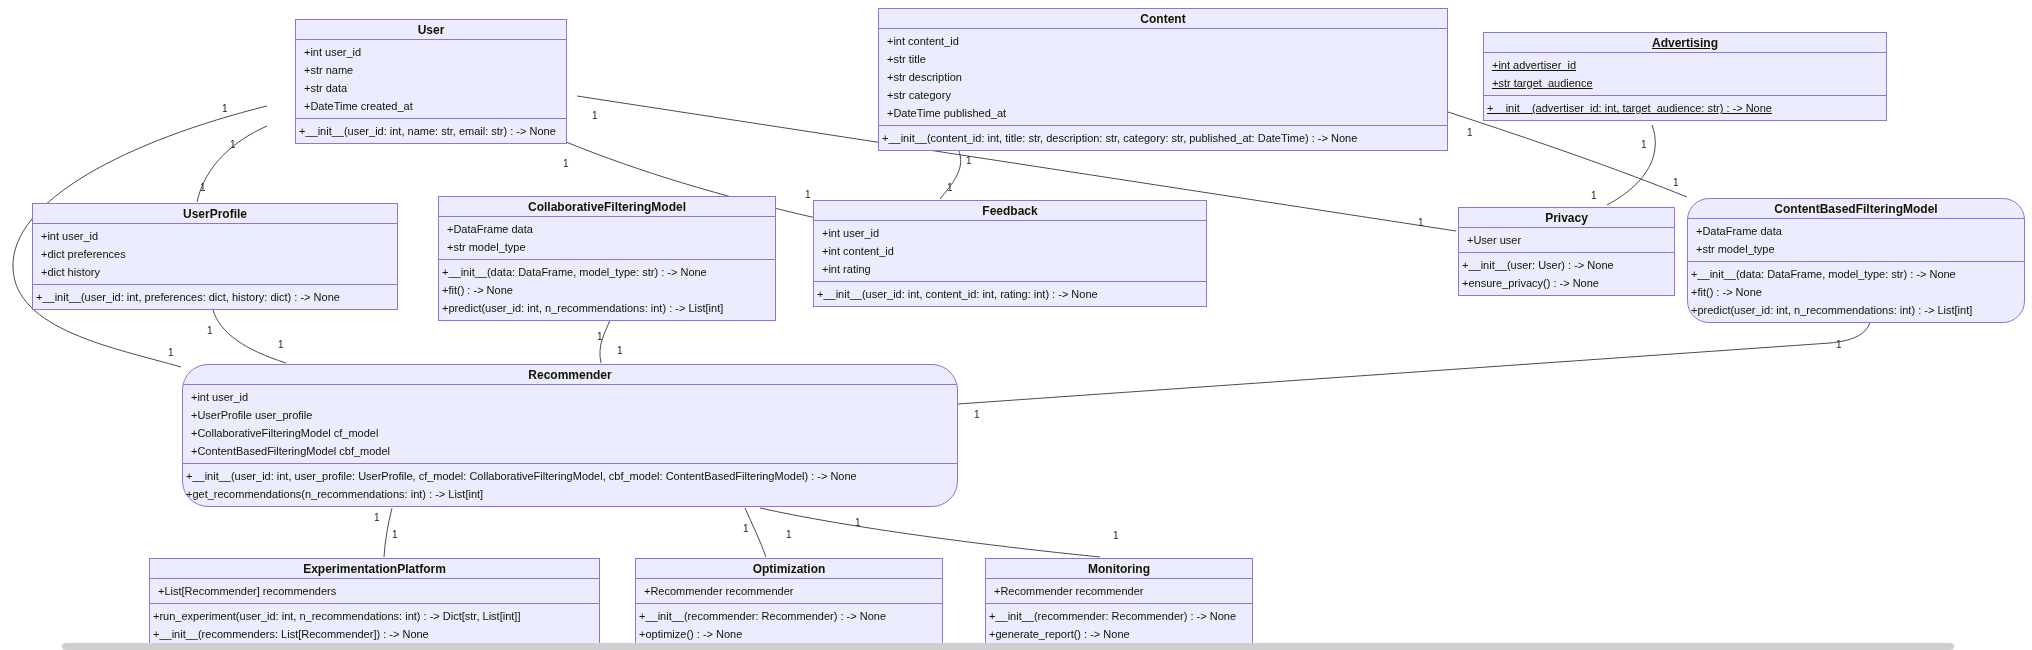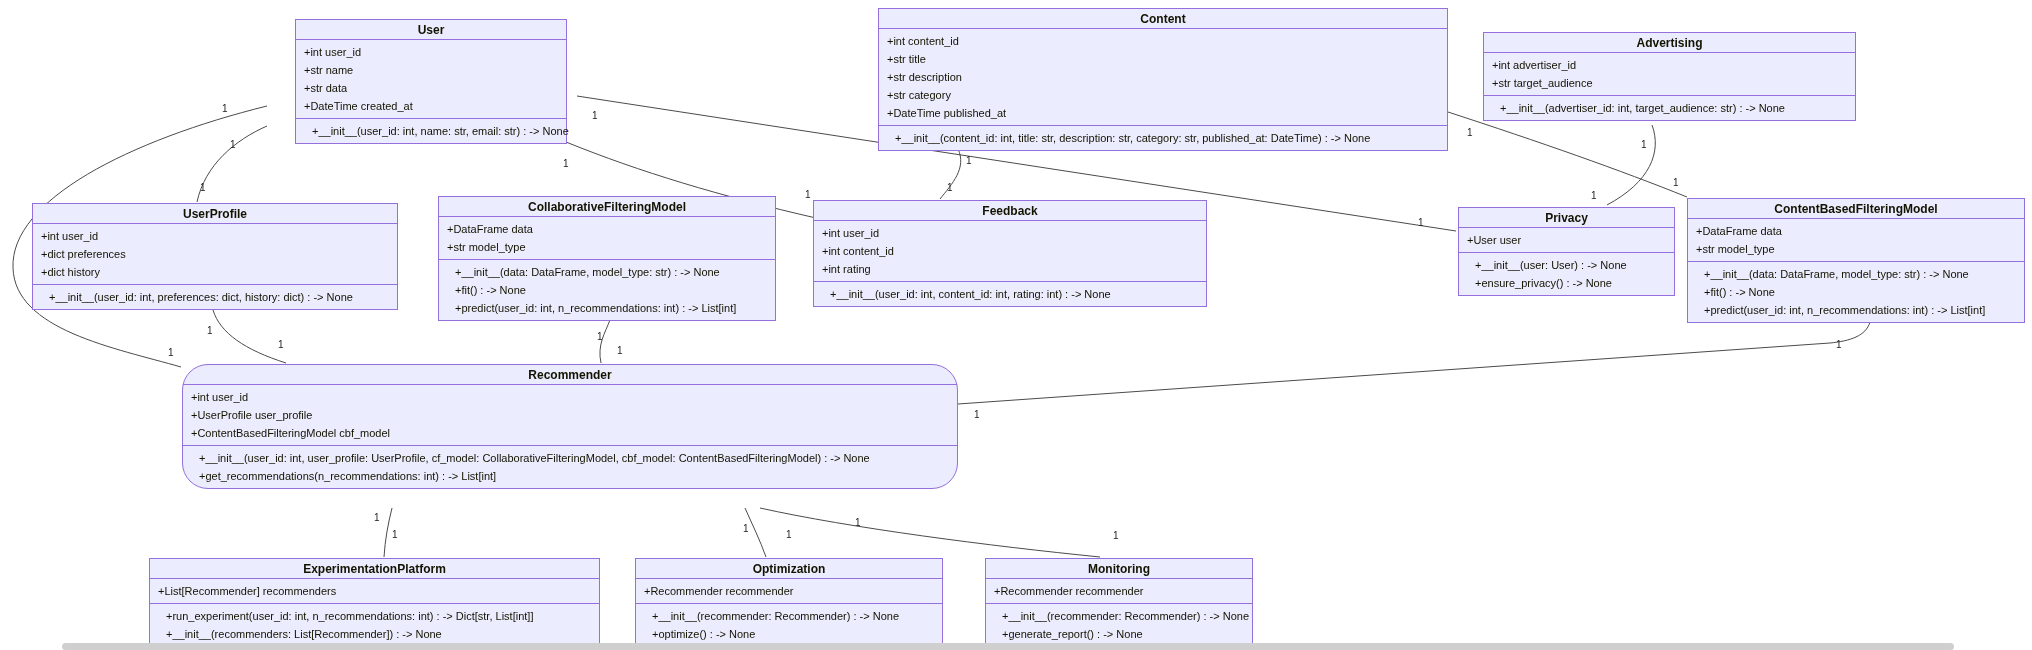--- a/index.html
+++ b/index.html
@@ -17,21 +17,21 @@
     box-sizing:border-box;
     font-size:11px;color:#131300;
   }
   .class-title{
     text-align:center;font-weight:bold;font-size:12px;
     padding:3px 8px 2px 8px;line-height:14px;
     border-bottom:1px solid #9370DB;
     white-space:nowrap;
   }
   .class-attrs{padding:3px 8px;border-bottom:1px solid #9370DB;}
-  .class-methods{padding:3px 16px;}
+  .class-methods{padding:3px 3px;}
   .member-row{line-height:18px;white-space:nowrap;}
   .edge-path{fill:none;stroke:#4b4b4b;stroke-width:1px;}
   .card-label{font-size:10px;fill:#222222;font-family:"Liberation Sans",sans-serif;}
   #hscrollbar{
     position:absolute;left:62px;top:643px;width:1892px;height:7px;
     background:#cfcfcf;border-radius:4px;z-index:2;
   }
 </style>
 </head>
 <body>
@@ -96,21 +96,21 @@
         <div class="member-row">+int content_id</div>
         <div class="member-row">+str title</div>
         <div class="member-row">+str description</div>
         <div class="member-row">+str category</div>
         <div class="member-row">+DateTime published_at</div>
       </div>
       <div class="class-methods">
         <div class="member-row">+__init__(content_id: int, title: str, description: str, category: str, published_at: DateTime) : -&gt; None</div>
       </div>
     </div>
-    <div class="class-box" style="left: 1483px; top: 32px; width: 373px;">
+    <div class="class-box" style="left: 1483px; top: 32px; width: 404px; text-decoration: underline;">
       <div class="class-title">Advertising</div>
       <div class="class-attrs">
         <div class="member-row">+int advertiser_id</div>
         <div class="member-row">+str target_audience</div>
       </div>
       <div class="class-methods">
         <div class="member-row">+__init__(advertiser_id: int, target_audience: str) : -&gt; None</div>
       </div>
     </div>
     <div class="class-box" style="left: 32px; top: 203px; width: 366px;">
@@ -150,37 +150,38 @@
     <div class="class-box" style="left: 1458px; top: 207px; width: 217px;">
       <div class="class-title">Privacy</div>
       <div class="class-attrs">
         <div class="member-row">+User user</div>
       </div>
       <div class="class-methods">
         <div class="member-row">+__init__(user: User) : -&gt; None</div>
         <div class="member-row">+ensure_privacy() : -&gt; None</div>
       </div>
     </div>
-    <div class="class-box" style="left: 1687px; top: 198px; width: 338px;">
+    <div class="class-box" style="left: 1687px; top: 198px; width: 338px; border-radius: 22px;">
       <div class="class-title">ContentBasedFilteringModel</div>
       <div class="class-attrs">
         <div class="member-row">+DataFrame data</div>
         <div class="member-row">+str model_type</div>
       </div>
       <div class="class-methods">
         <div class="member-row">+__init__(data: DataFrame, model_type: str) : -&gt; None</div>
         <div class="member-row">+fit() : -&gt; None</div>
         <div class="member-row">+predict(user_id: int, n_recommendations: int) : -&gt; List[int]</div>
       </div>
     </div>
     <div class="class-box" style="left: 182px; top: 364px; width: 776px; border-radius: 26px;">
       <div class="class-title">Recommender</div>
       <div class="class-attrs">
         <div class="member-row">+int user_id</div>
         <div class="member-row">+UserProfile user_profile</div>
+        <div class="member-row">+CollaborativeFilteringModel cf_model</div>
         <div class="member-row">+ContentBasedFilteringModel cbf_model</div>
       </div>
       <div class="class-methods">
         <div class="member-row">+__init__(user_id: int, user_profile: UserProfile, cf_model: CollaborativeFilteringModel, cbf_model: ContentBasedFilteringModel) : -&gt; None</div>
         <div class="member-row">+get_recommendations(n_recommendations: int) : -&gt; List[int]</div>
       </div>
     </div>
     <div class="class-box" style="left: 149px; top: 558px; width: 451px;">
       <div class="class-title">ExperimentationPlatform</div>
       <div class="class-attrs">

